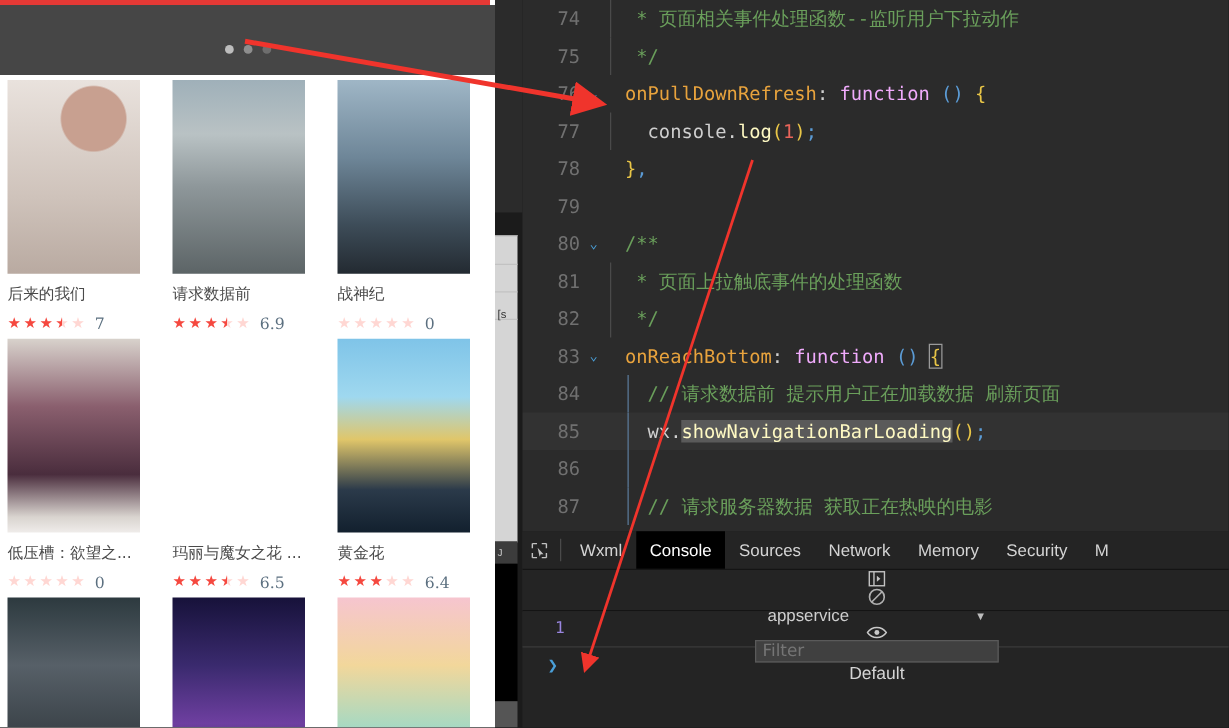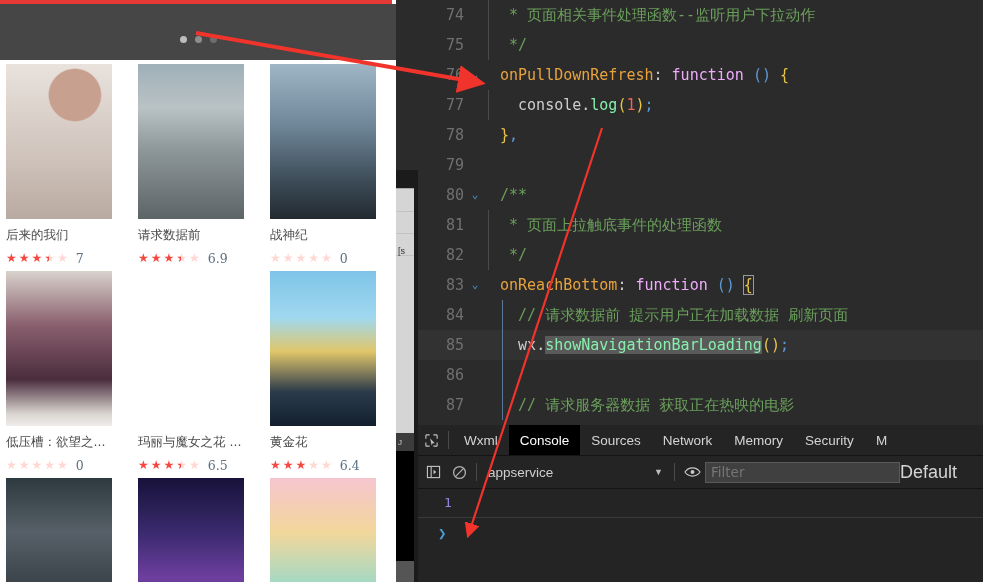--- a/index.html
+++ b/index.html
@@ -126,21 +126,21 @@
   .indent-guide.g2{left:84px;}
   .indent-guide.blue{background:#5b7a99;}
   .c-comment{color:#6a9f5b;}
   .c-key{color:#e8a33d;}
   .c-fn{color:#f0abfc;}
   .c-white{color:#cfcfcf;}
   .c-blue{color:#5b9bd5;}
   .c-yellow{color:#e8c547;}
   .c-num{color:#e8645a;}
   .c-paren{color:#5b9bd5;}
-  .c-orange{color:#86efac;}
+  .c-orange{color:#fef9c3;}
   .sel{background:#5a5a5a;}
   .cursor-box{outline:1px solid #9a9a9a;}
 
   
   .devtools{
     position:absolute;left:418px;top:425px;width:565px;height:157px;
     background:#242424;
   }
   .dt-tabs{
     height:36px;display:flex;align-items:center;gap:22px;padding-left:18px;
@@ -164,33 +164,33 @@
     color:#b9b9b9;
   }
   .vdiv{width:1px;height:18px;background:#4a4a4a;margin:0 4px;}
   .panel-tab{
     padding:0 11px;height:30px;display:flex;align-items:center;
     font-size:13.5px;color:#d4d4d4;white-space:nowrap;
   }
   .panel-tab.active{background:#000000;color:#ffffff;}
   .dt-filterbar{
     height:32px;display:flex;align-items:center;background:#242424;
-    border-bottom:1px solid #141414;padding-left:2px;
+    border-bottom:1px solid #141414;padding-left:2px;flex-direction:column;
   }
   .ctx-select{
     display:flex;align-items:center;justify-content:space-between;
     width:175px;height:24px;color:#cfcfcf;font-size:13.5px;padding:0 7px;
   }
   .ctx-select .caret{font-size:9px;color:#bdbdbd;}
   .filter-input{
     width:195px;height:21px;background:#404040;border:1px solid #5a5a5a;
     color:#9a9a9a;font-size:13.5px;padding:0 5px;box-sizing:border-box;
     font-family:"DejaVu Sans","Liberation Sans",sans-serif;
   }
-  .level-sel{color:#d4d4d4;font-size:18px;white-space:nowrap;}
+  .level-sel{color:#d4d4d4;font-size:14px;white-space:nowrap;}
   .console-rows{background:#242424;}
   .console-row{
     height:28px;line-height:28px;border-bottom:1px solid #3a3a3a;
     padding-left:26px;color:#9a86e0;font-size:13px;
     font-family:"DejaVu Sans Mono","Liberation Mono",monospace;
   }
   .console-prompt{
     height:30px;line-height:30px;padding-left:20px;color:#4a9fd8;font-size:14px;
     font-family:"DejaVu Sans Mono","Liberation Mono",monospace;
   }

